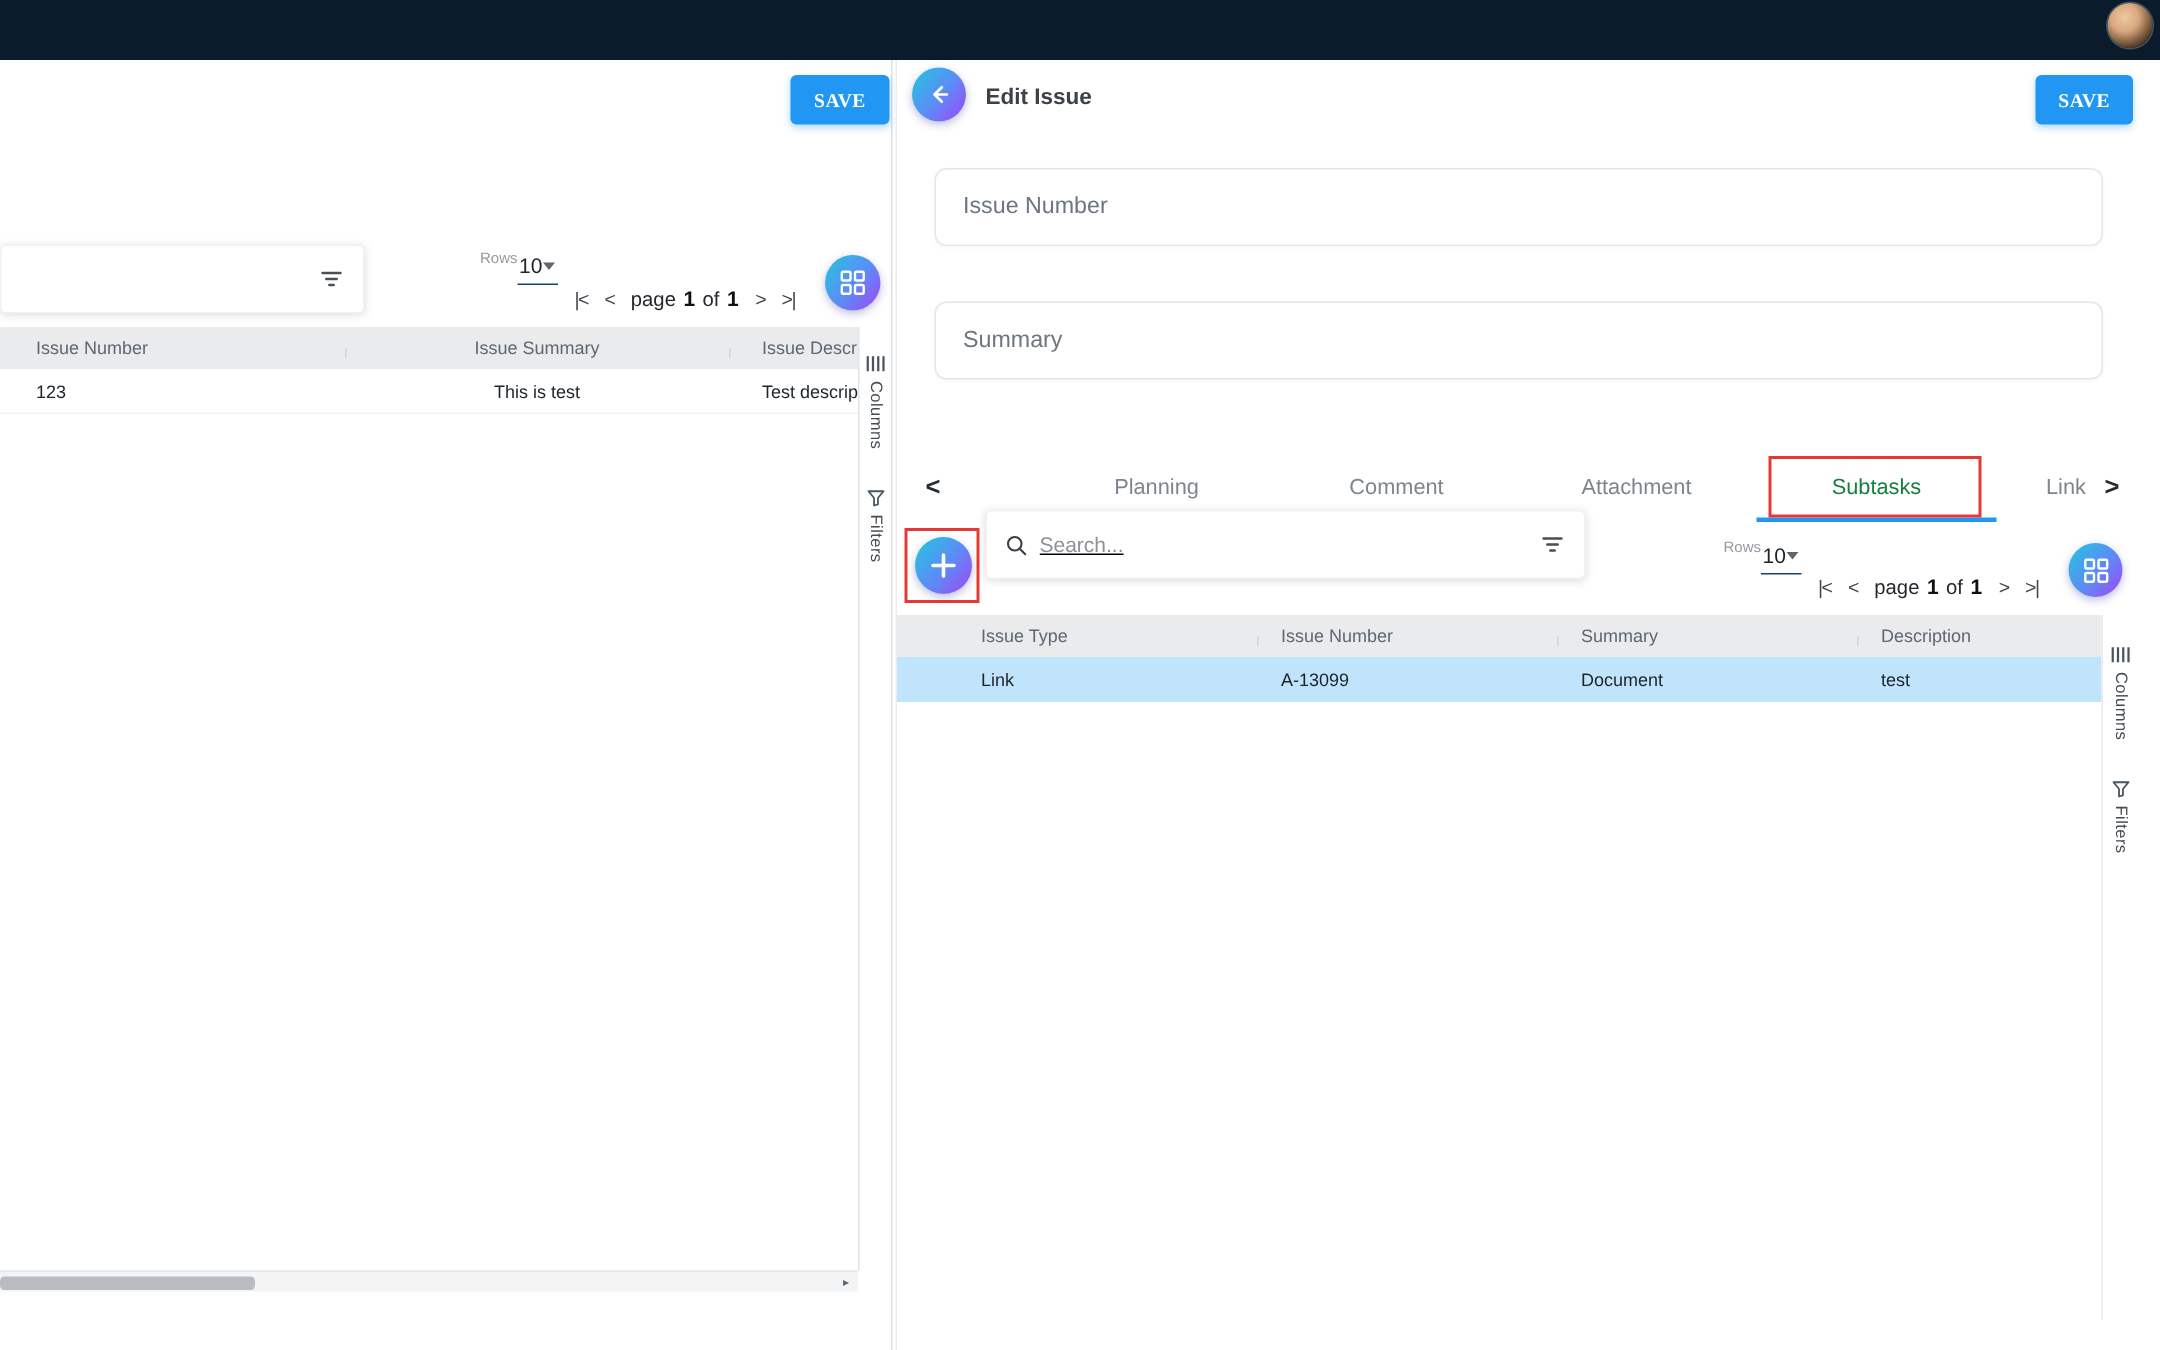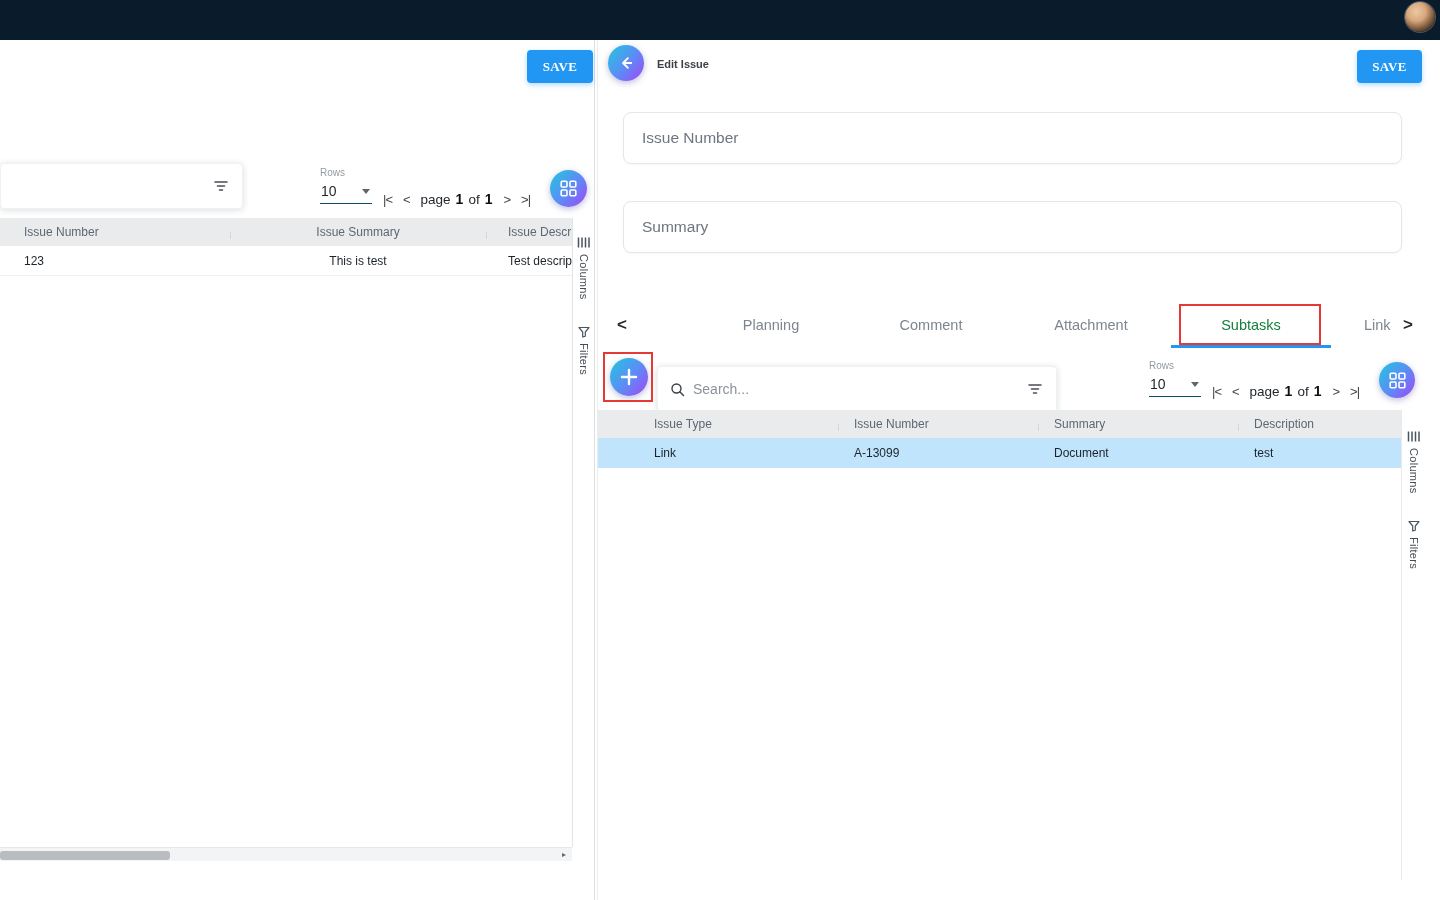--- a/index.html
+++ b/index.html
@@ -44,26 +44,26 @@
   .chev-left{left:2px;}
   .chev-right{right:4px;}
 
   
   .searchbox{background:#fff;border:1px solid #f0f1f2;border-radius:4px;display:flex;align-items:center;
     box-shadow:0 1px 6px rgba(60,64,67,.18);}
   .searchbox input{flex:1;border:none;outline:none;background:transparent;font-size:14px;color:#333;
     padding:0 8px;font-family:inherit;min-width:0;}
   .searchbox input::placeholder{color:#8b9299;}
   .lsearch{left:0;top:123px;width:243px;height:46px;padding-left:8px;}
-  .rsearch{left:59px;top:326px;width:400px;height:46px;padding-left:12px;}
+  .rsearch{left:59px;top:300px;width:400px;height:46px;padding-left:12px;text-decoration:underline;}
   .ic-pad{flex:0 0 auto;display:flex;align-items:center;justify-content:center;}
   .filter-trigger{margin-right:12px;}
 
   
-  .rows-widget{display:flex;flex-direction:column;width:52px;justify-content:center;}
+  .rows-widget{display:flex;flex-direction:row;width:52px;}
   .rows-label{font-size:10px;color:#959ba1;margin-bottom:3px;}
   .rows-select{display:flex;align-items:center;justify-content:space-between;border-bottom:1px solid #0c4a6e;
     font-size:14px;color:#1e2429;padding:2px 2px 4px 1px;}
   .caret{width:0;height:0;border-left:4.5px solid transparent;border-right:4.5px solid transparent;border-top:5px solid #5f666d;}
   .lrows{left:320px;top:127px;}
   .rrows{left:551px;top:320px;}
 
   
   .pager{display:flex;align-items:center;gap:11px;}
   .lpager{left:383px;top:146px;height:26px;}
@@ -75,21 +75,21 @@
   
   .circle-btn{border-radius:50%;display:flex;align-items:center;justify-content:center;border:none;
     background:linear-gradient(130deg,var(--grad1,#22c7dc) 0%,#5b8df6 52%,var(--grad2,#a245f5) 100%);
     box-shadow:0 2px 6px rgba(90,90,170,.4);}
   .lgrid{left:550px;top:130px;width:37px;height:37px;}
   .rback{left:10px;top:5px;width:36px;height:36px;}
   .rplus{left:12px;top:318px;width:38px;height:38px;}
   .rgrid{left:781px;top:322px;width:36px;height:36px;}
 
   
-  .rtitle{left:59px;top:8px;font-size:11px;color:#3c4248;display:flex;align-items:center;height:32px;}
+  .rtitle{left:59px;top:8px;font-size:15px;color:#3c4248;display:flex;align-items:center;height:32px;}
 
   
   .field{left:25px;width:779px;height:52px;}
   .f1{top:72px;}
   .f2{top:161px;}
   .field input{width:100%;height:100%;border:1px solid #e4e6e8;border-radius:8px;outline:none;
     font-size:15.5px;color:#424a52;padding:0 18px;font-family:inherit;box-shadow:0 1px 3px rgba(0,0,0,.03);}
   .field input::placeholder{color:#6d7680;}
 
   

